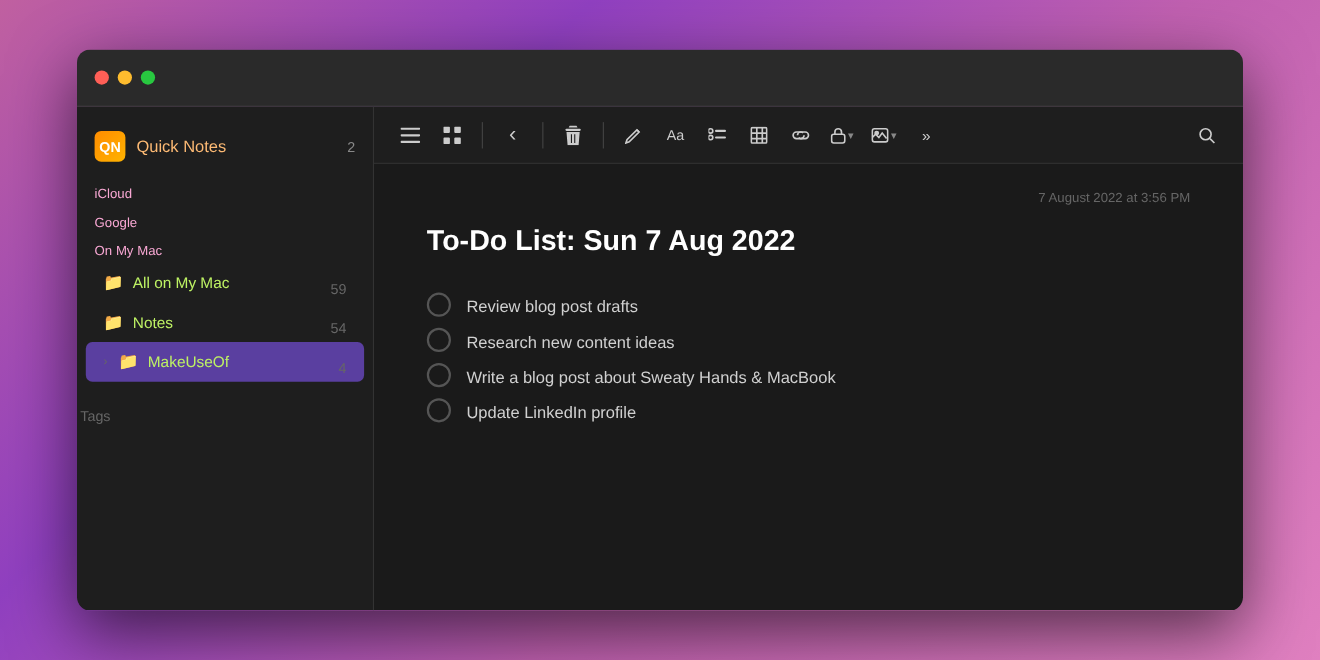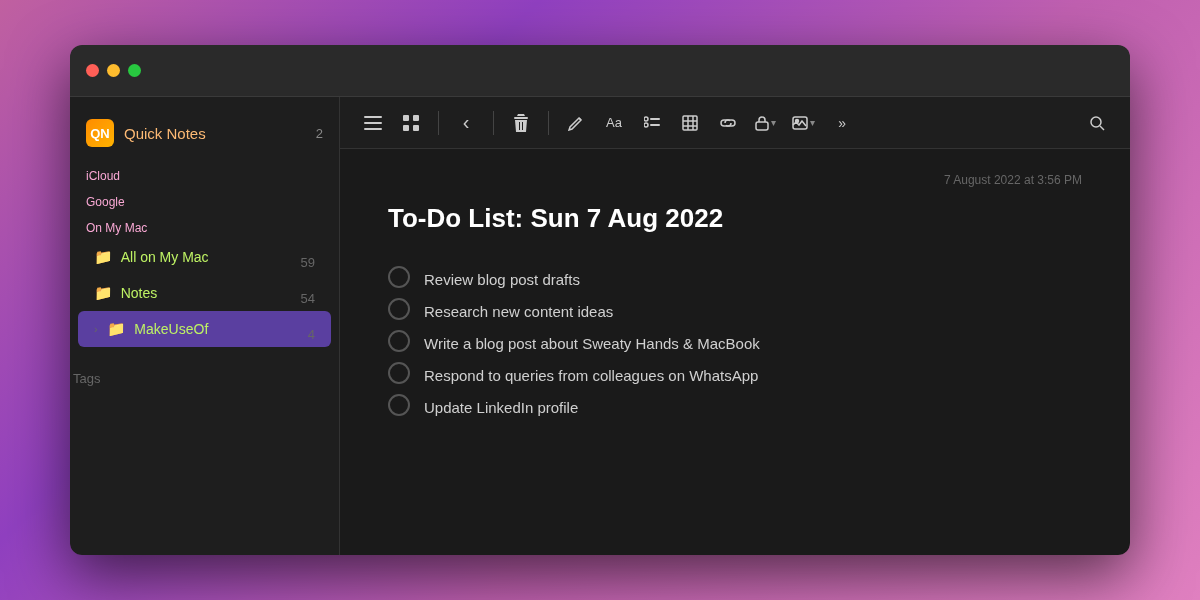--- a/index.html
+++ b/index.html
@@ -418,23 +418,19 @@
             <li class="todo-item">
               <div class="todo-checkbox"></div>
               <span class="todo-text">Research new content ideas</span>
             </li>
             <li class="todo-item">
               <div class="todo-checkbox"></div>
               <span class="todo-text">Write a blog post about Sweaty Hands &amp; MacBook</span>
             </li>
             <li class="todo-item">
               <div class="todo-checkbox"></div>
-              <span class="todo-text">Respond to queries from colleagues on WhatsApp</span>
-            </li>
-            <li class="todo-item">
-              <div class="todo-checkbox"></div>
               <span class="todo-text">Update LinkedIn profile</span>
             </li>
           </ul>
       </div>
     </div>
   </div>
 </div>
 
 </body></html>

